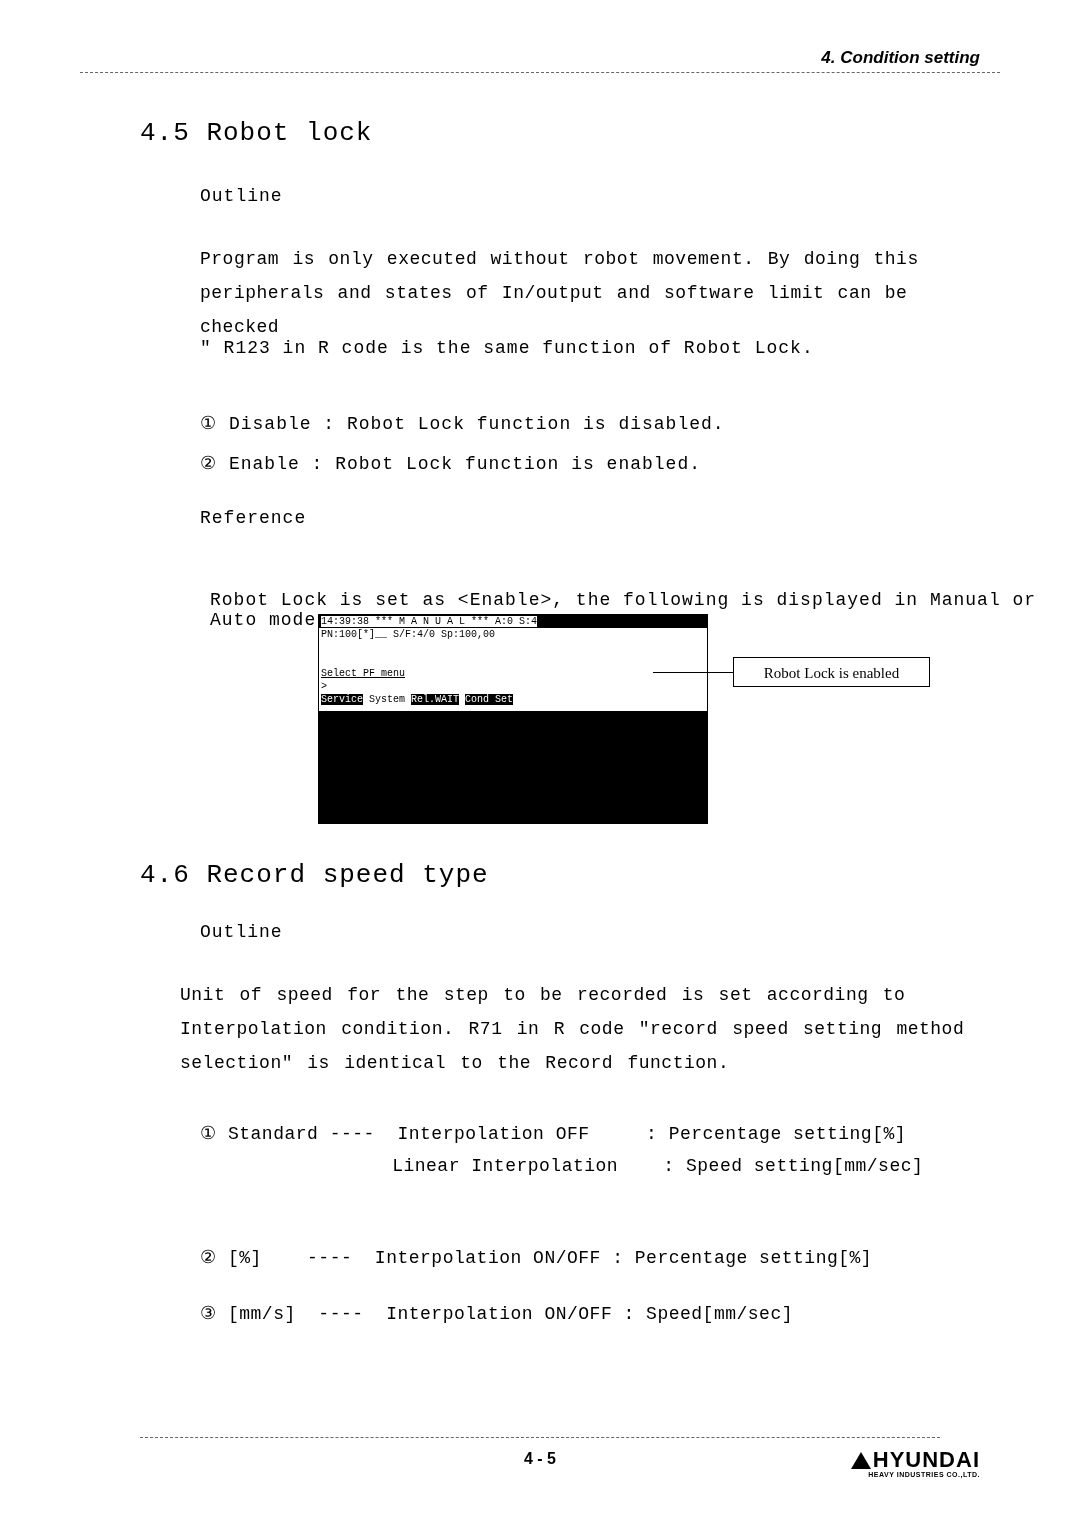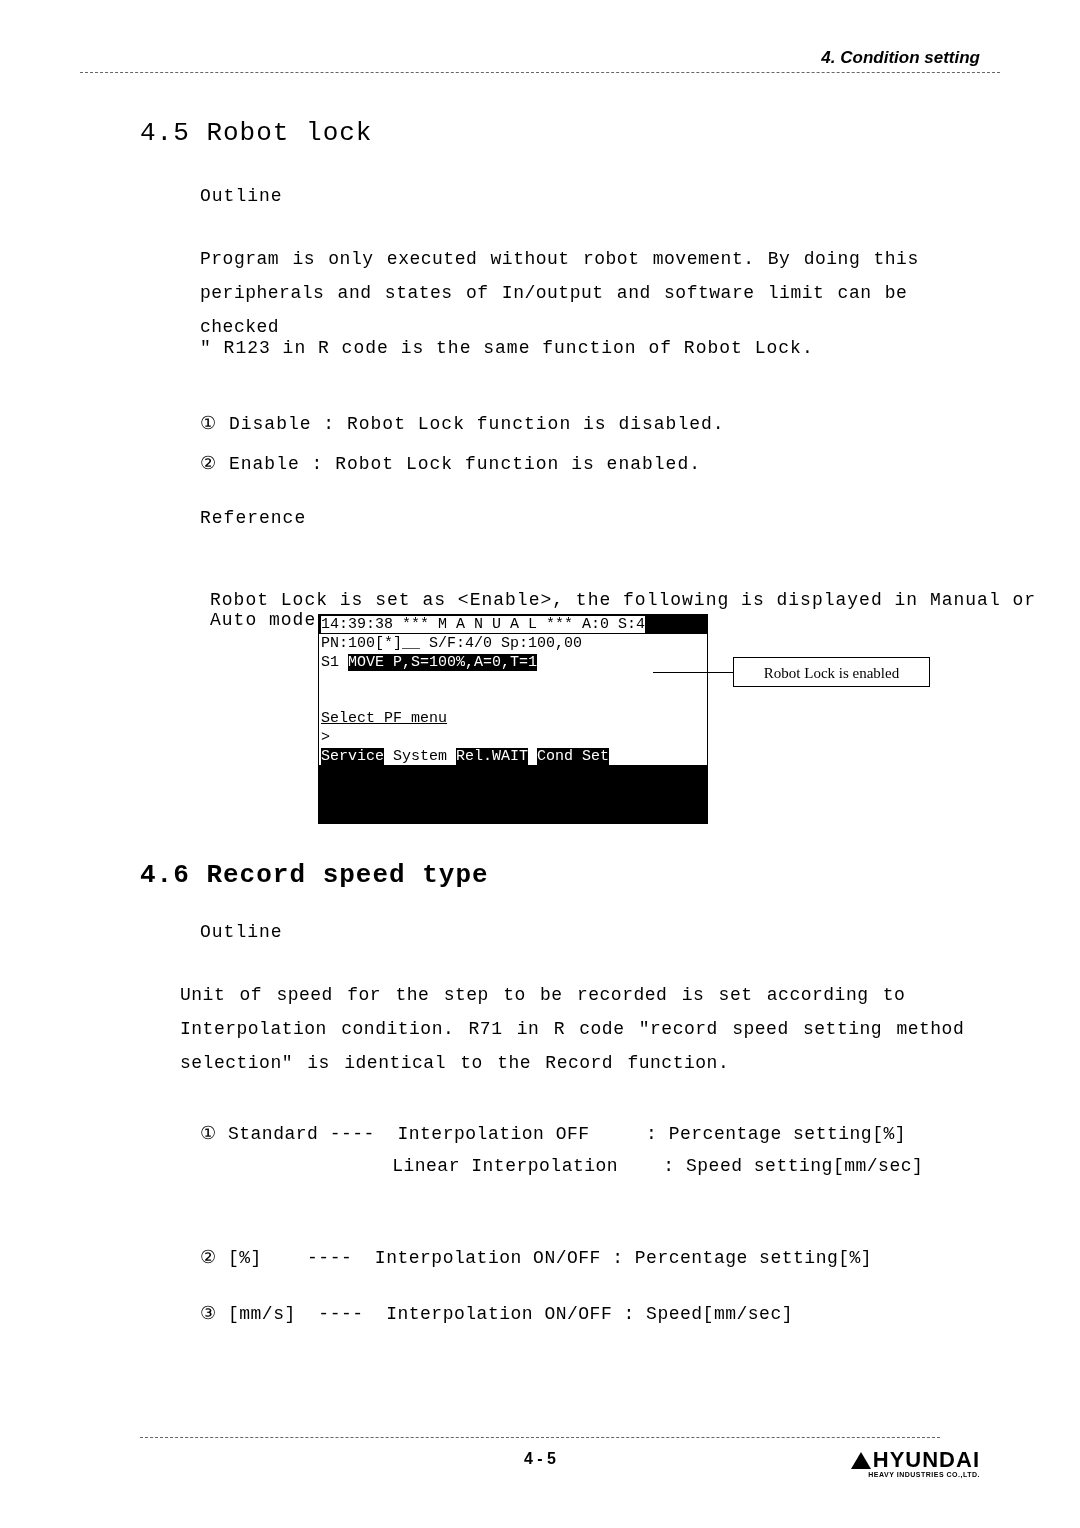--- a/index.html
+++ b/index.html
@@ -100,21 +100,21 @@
     position: absolute;
     top: 614px;
     left: 318px;
     width: 390px;
     height: 210px;
     border: 1px solid #000;
     background: #000;
   }
   .screen-row {
     font-family: "Courier New", monospace;
-    font-size: 15px;
+    font-size: 10px;
     color: #fff;
     white-space: nowrap;
     padding: 1px 2px;
   }
   .inv-row { background: #fff; color: #000; }
   .inv-fragment { background:#fff; color:#000; }
   .screen-block { display:block; }
   .screen-mid-white {
     background:#fff;
     color:#000;
@@ -139,21 +139,21 @@
     font-size: 15px;
     text-align: center;
     line-height: 30px;
   }
   .heading-46 {
     position: absolute;
     top: 860px;
     left: 140px;
     font-size: 26px;
     font-family: "Courier New", monospace;
-    font-weight: bold;
+    font-weight: normal;
     letter-spacing: 1px;
   }
   .outline-46 {
     position: absolute;
     top: 922px;
     left: 200px;
     font-family: "Courier New", monospace;
     font-size: 18px;
     letter-spacing: 1px;
   }
@@ -253,23 +253,20 @@
 <div class="disable-line">① Disable : Robot Lock function is disabled.</div>
 <div class="enable-line">② Enable : Robot Lock function is enabled.</div>
 <div class="reference-line">Reference</div>
 <div class="robotlock-set-line">Robot Lock is set as &lt;Enable&gt;, the following is displayed in Manual or Auto mode.</div>
 
 <div class="screen-panel">
   <div class="screen-row screen-block">
     <span class="inv-fragment">14:39:38  *** </span><span class="inv-fragment">M A N U A L</span><span class="inv-fragment"> ***    </span><span class="inv-fragment">A:0 S:4</span>
   </div>
   <div class="screen-row inv-row screen-block">PN:100[*]__ S/F:4/0   Sp:100,00</div>
-  <div class="screen-row screen-block screen-mid-white">
-    <span>S1   </span><span style="background:#000;color:#fff;">MOVE P,S=100%,A=0,T=1</span>
-  </div>
   <div class="screen-row inv-row screen-block">&nbsp;</div>
   <div class="screen-row inv-row screen-block">&nbsp;</div>
   <div class="screen-row inv-row screen-block"><span style="text-decoration:underline;text-align:center;">Select PF menu</span></div>
   <div class="screen-row inv-row screen-block">&gt;</div>
   <div class="screen-row screen-block screen-mid-white">
     <span style="background:#000;color:#fff;">Service</span><span>  System </span><span style="background:#000;color:#fff;">Rel.WAIT</span><span>          </span><span style="background:#000;color:#fff;">Cond Set</span>
   </div>
 </div>
 
 <div class="callout-line"></div>

